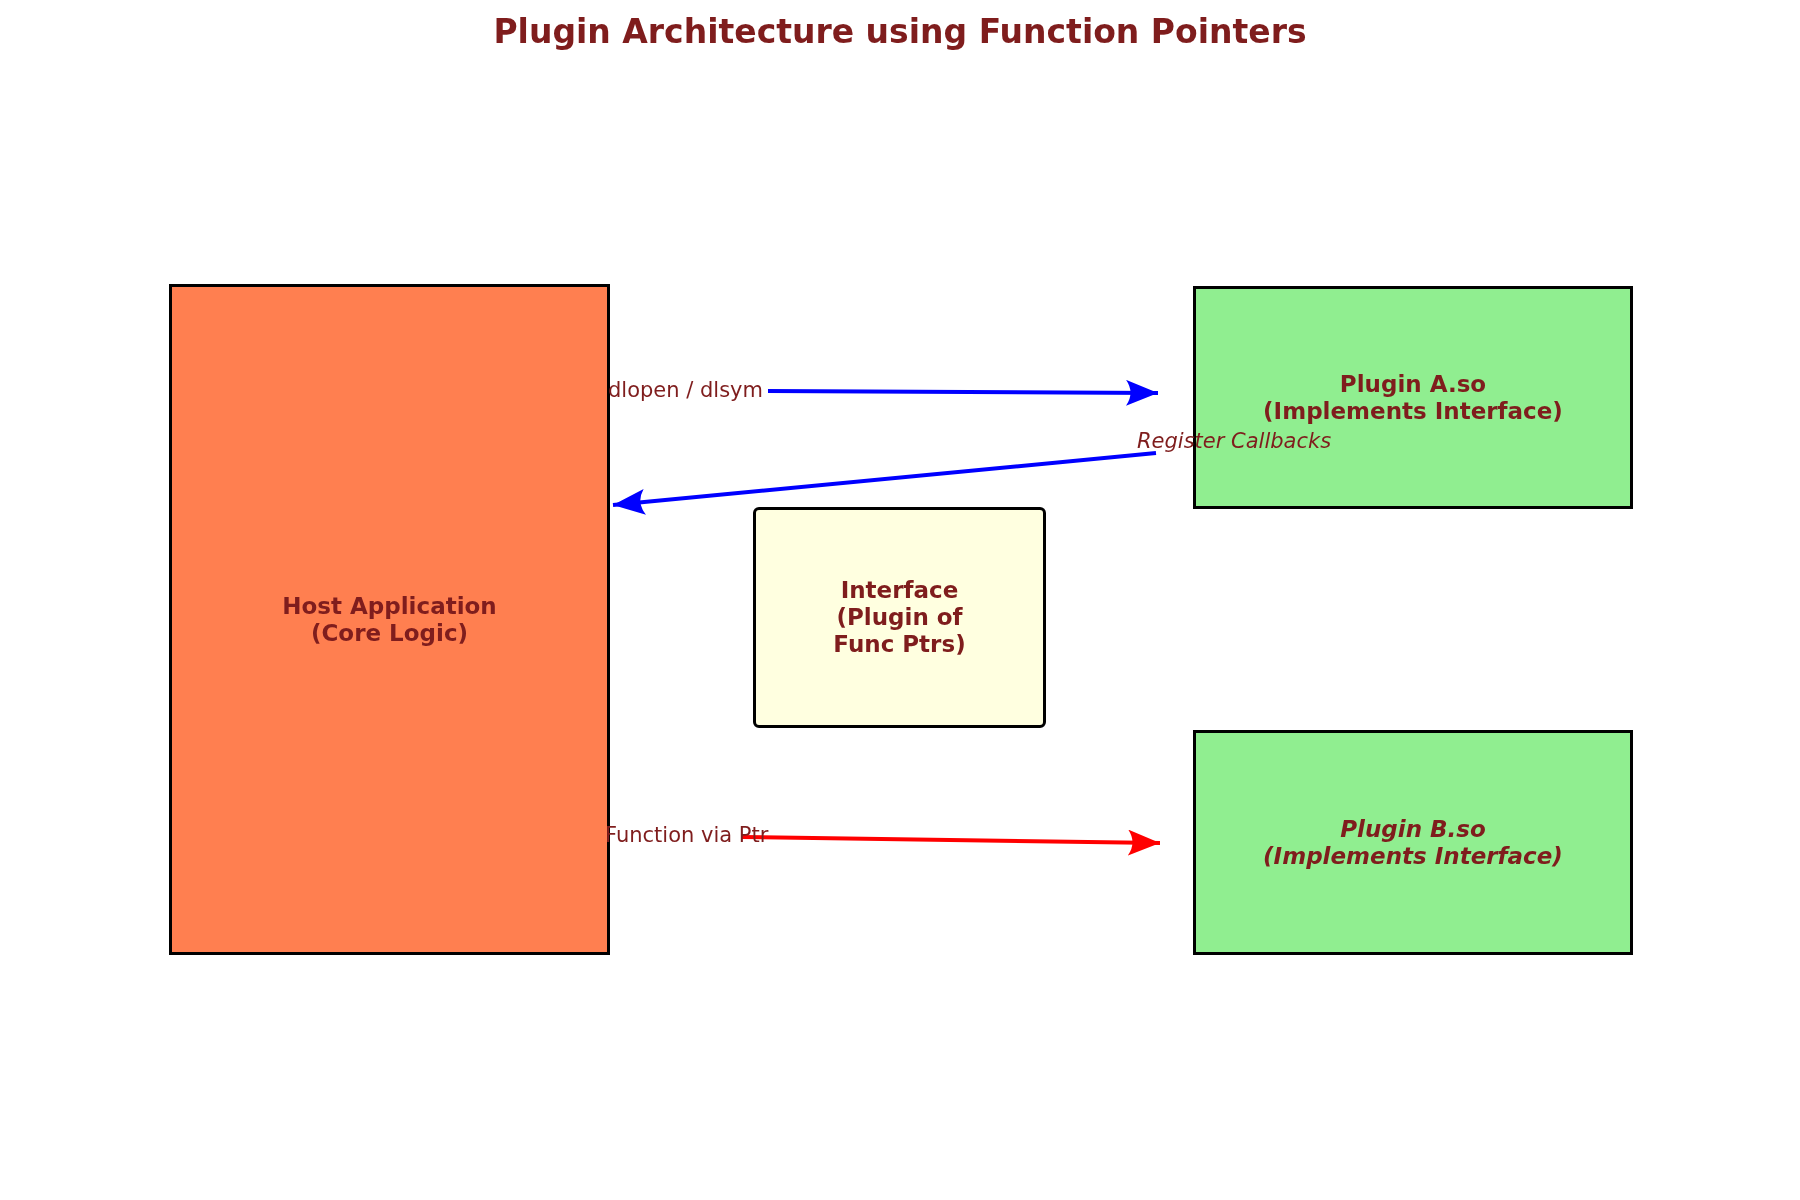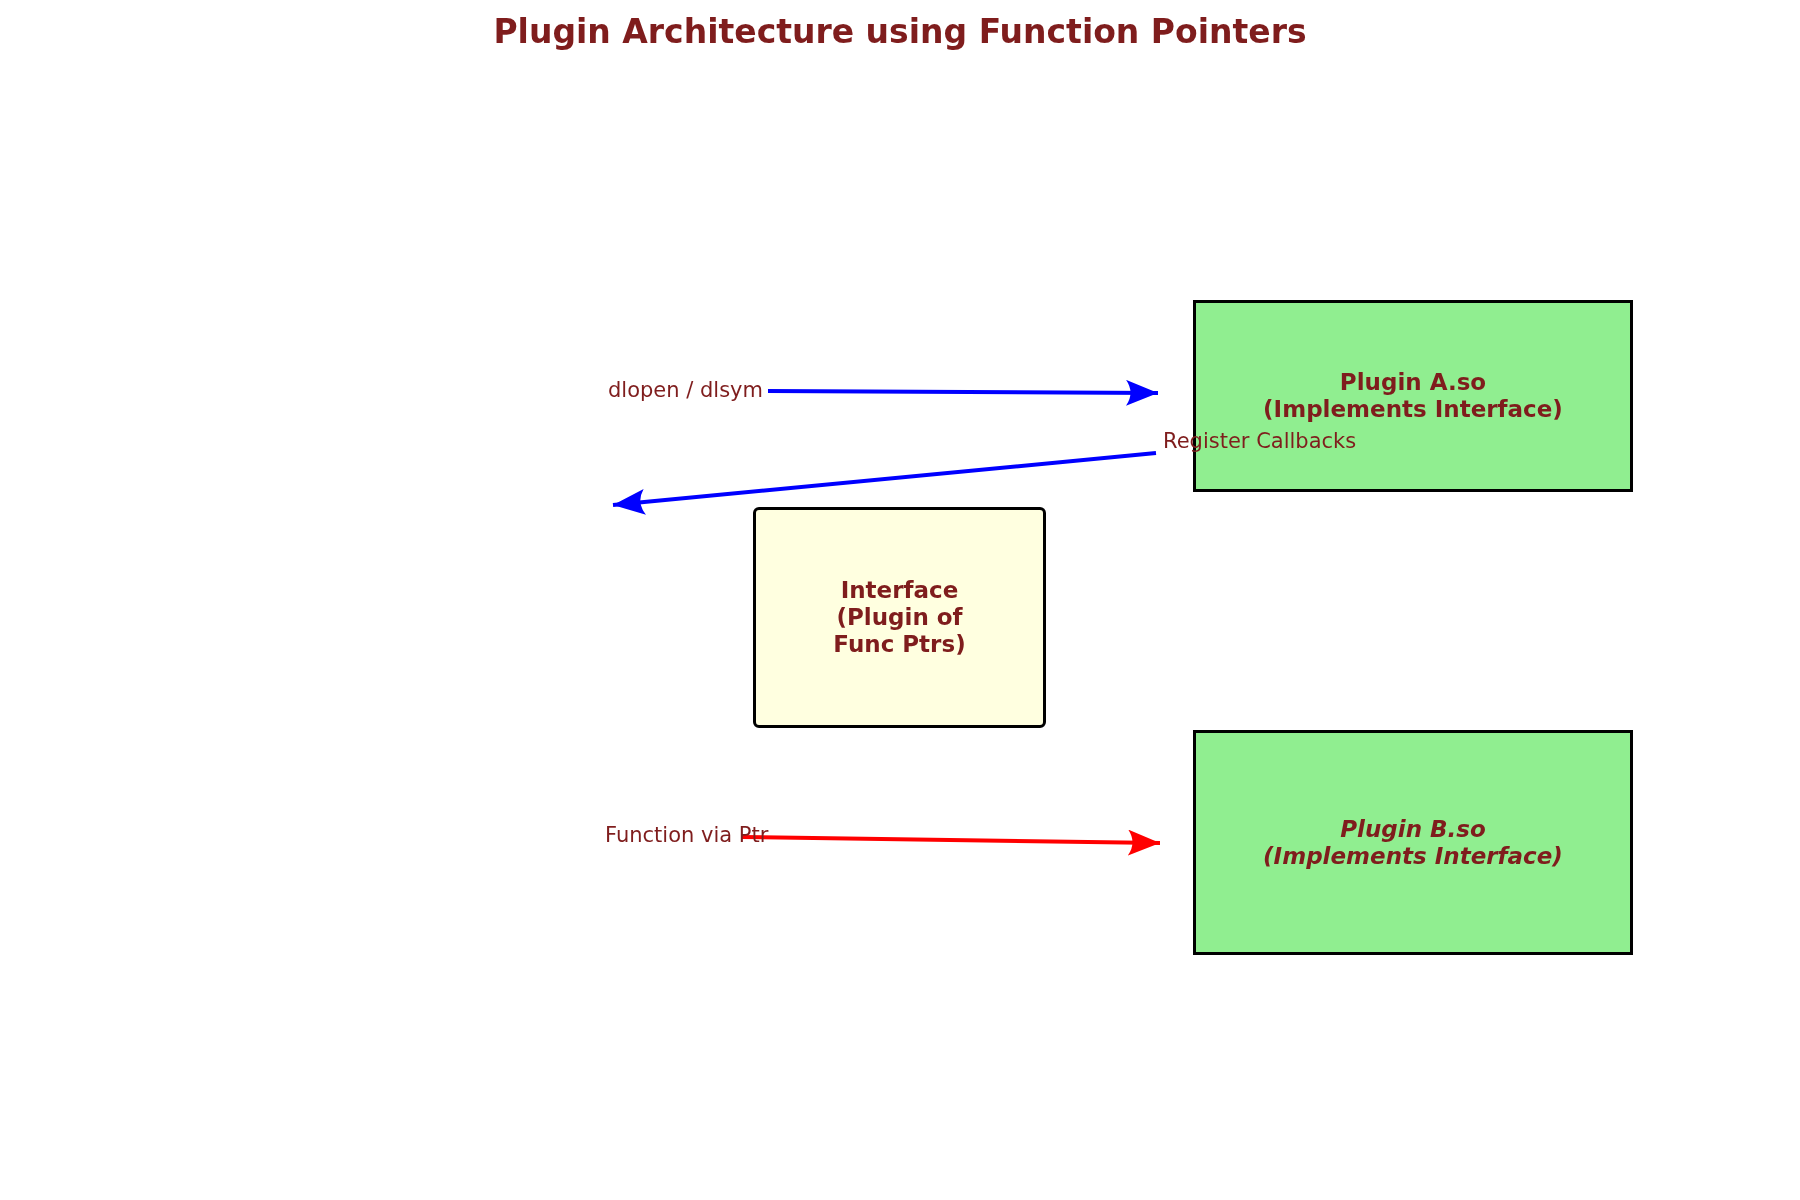--- a/index.html
+++ b/index.html
@@ -33,32 +33,32 @@
     display: flex;
     flex-direction: column;
     align-items: center;
     justify-content: center;
     text-align: center;
     font-weight: bold;
     font-size: 23px;
     line-height: 27px;
   }
   #host-box      { left: 169px;  top: 284px; width: 441px; height: 671px; }
-  #plugin-a-box  { left: 1193px; top: 300px; width: 440px; height: 192px; }
+  #plugin-a-box  { left: 1193px; top: 286px; width: 440px; height: 223px; }
   #interface-box { left: 753px;  top: 507px; width: 293px; height: 221px; border-radius: 6px; }
   #plugin-b-box  { left: 1193px; top: 730px; width: 440px; height: 225px; }
   .arrow-label {
     position: absolute;
     font-size: 21px;
     font-weight: normal;
     white-space: nowrap;
     transform: translateY(-50%);
   }
   #dlopen-label   { left: 608px;  top: 390px; }
-  #register-label { left: 1163px; top: 441px; }
+  #register-label { left: 1137px; top: 441px; font-style: italic; }
   #execute-label  { left: 605px;  top: 835px; }
   #arrow-layer {
     position: absolute;
     left: 0;
     top: 0;
     width: 1800px;
     height: 1200px;
     pointer-events: none;
   }
 </style>
@@ -76,20 +76,24 @@
       </marker>
       <marker id="head-red" orient="auto" markerUnits="userSpaceOnUse" markerWidth="36" markerHeight="28" refX="32" refY="13">
         <path d="M0,0 L32,13 L0,26 Q9,13 0,0 Z" fill="#FF0000"></path>
       </marker>
     </defs>
     <line x1="768" y1="391" x2="1158" y2="393" stroke-width="4" marker-end="url(#head-blue)" stroke="#0000FF"></line>
     <line x1="1156" y1="453" x2="613" y2="505" stroke-width="4" marker-end="url(#head-blue)" stroke="#0000FF"></line>
     <line x1="742" y1="837" x2="1160" y2="843" stroke-width="4" marker-end="url(#head-red)" stroke="#FF0000"></line>
   </svg>
 
+  <div class="node" id="host-box" style="background: rgb(255, 127, 80);">
+    <span>Host Application</span>
+    <span>(Core Logic)</span>
+  </div>
 
   <div class="node" id="plugin-a-box" style="background: rgb(144, 238, 144);">
     <span>Plugin A.so</span>
     <span>(Implements Interface)</span>
   </div>
 
   <div class="node" id="interface-box" style="background: rgb(255, 255, 224);">
     <span>Interface</span>
     <span>(Plugin of</span>
     <span>Func Ptrs)</span>

